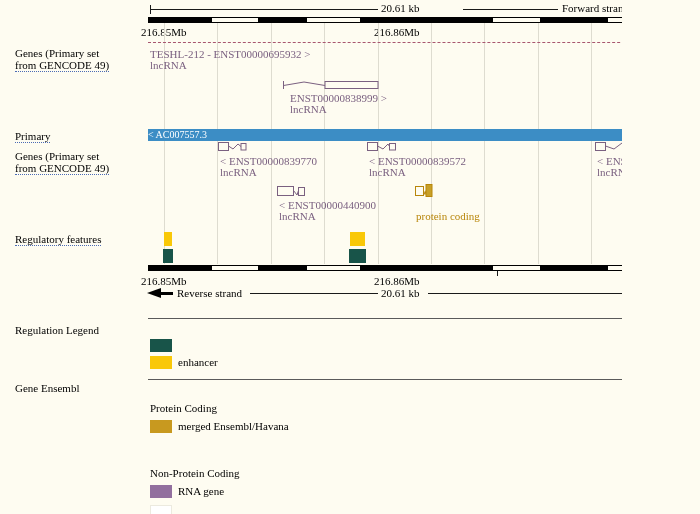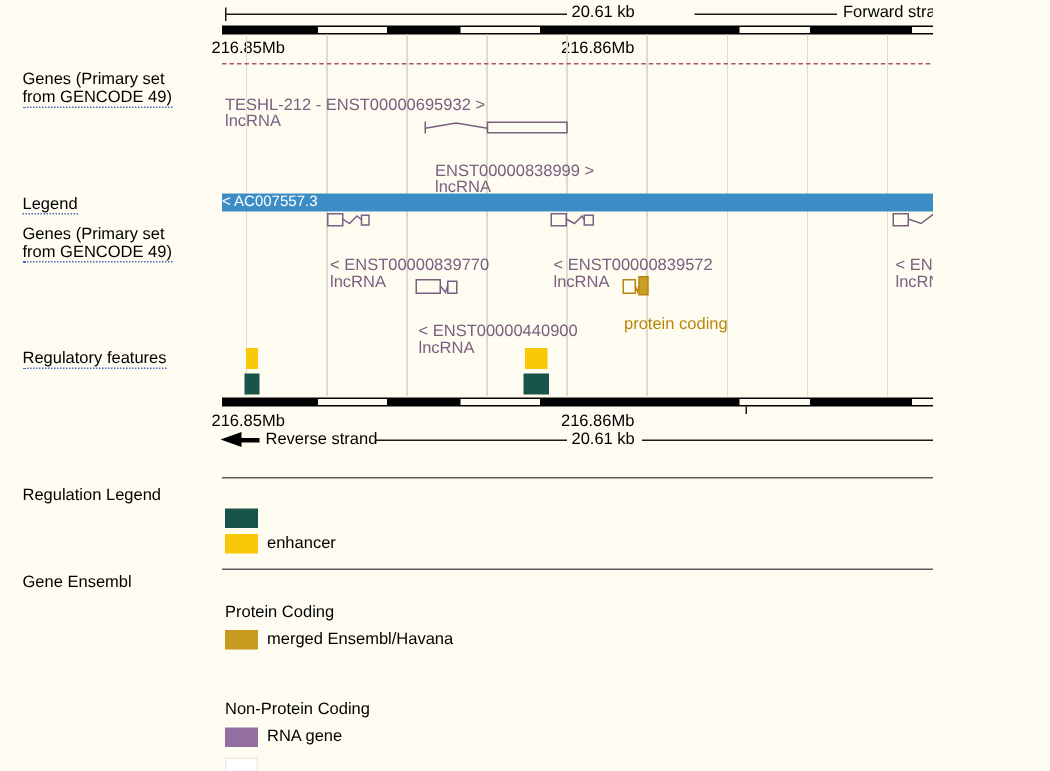--- a/index.html
+++ b/index.html
@@ -1,22 +1,22 @@
 <!DOCTYPE html>
 <html><head>
 <meta charset="utf-8">
 <style>
   html,body{margin:0;padding:0;background:#fefcf1;}
   #screen{position:relative;width:622px;height:514px;background:#fefcf1;
-          font-family:Liberation Sans, sans-serif;color:#000;overflow:hidden;}
+          font-family:Liberation Serif, serif;color:#000;overflow:hidden;}
   .abs{position:absolute;}
   .t11{font-size:11px;line-height:12px;white-space:nowrap;}
   .t10{font-size:10px;line-height:12px;white-space:nowrap;}
   .help{border-bottom:1px dotted #4b6bb5;padding-bottom:0px;}
-  .purple{color:#7a6080;margin-top:16px;}
+  .purple{color:#7a6080;}
   .gold{color:#b8860b;}
   .rline{height:1px;background:#1a1a1a;}
   .sep{height:1px;background:#5a5a5a;}
   .sbar{height:6px;background:#000;}
   .sw{position:absolute;top:1px;height:4px;background:#fefcf1;}
   .grid{background-image:repeating-linear-gradient(90deg,#dedcd0 0,#dedcd0 1px,transparent 1px,transparent 53.4px);
         background-position:16px 0;}
   .dash{border-top:1px dashed #a8566f;height:0;}
   .arr-r{width:0;height:0;border-top:5px solid transparent;border-bottom:5px solid transparent;border-left:14px solid #000;}
   .arr-l{width:0;height:0;border-top:5px solid transparent;border-bottom:5px solid transparent;border-right:14px solid #000;}
@@ -61,21 +61,21 @@
 
   <svg class="abs" style="left:282px;top:79px" width="98" height="12">
     <line x1="1.5" y1="2" x2="1.5" y2="10" stroke="#7a6080"></line>
     <polyline points="1.5,6.5 22,3 43,6.5" fill="none" stroke="#7a6080"></polyline>
     <rect x="43" y="2.5" width="53" height="7" fill="none" stroke="#7a6080"></rect>
   </svg>
   <div class="abs t11 purple" style="left:290px;top:92px">ENST00000838999 &gt;</div>
   <div class="abs t11 purple" style="left:290px;top:103px">lncRNA</div>
 
   <div class="abs t11" style="left:15px;top:130px">
-    <span class="help">Legend</span>
+    <span class="help">Primary</span>
   </div>
   <div class="abs t10 ctr" style="left:148px;top:129px;width:552px;height:12px;background:#3c8dc5;color:#fff">
     <span>&lt; AC007557.3</span>
   </div>
 
   <div class="abs t11" style="left:15px;top:150px">
     <span>Genes (Primary set</span><br>
     <span class="help">from GENCODE 49)</span>
   </div>
 

